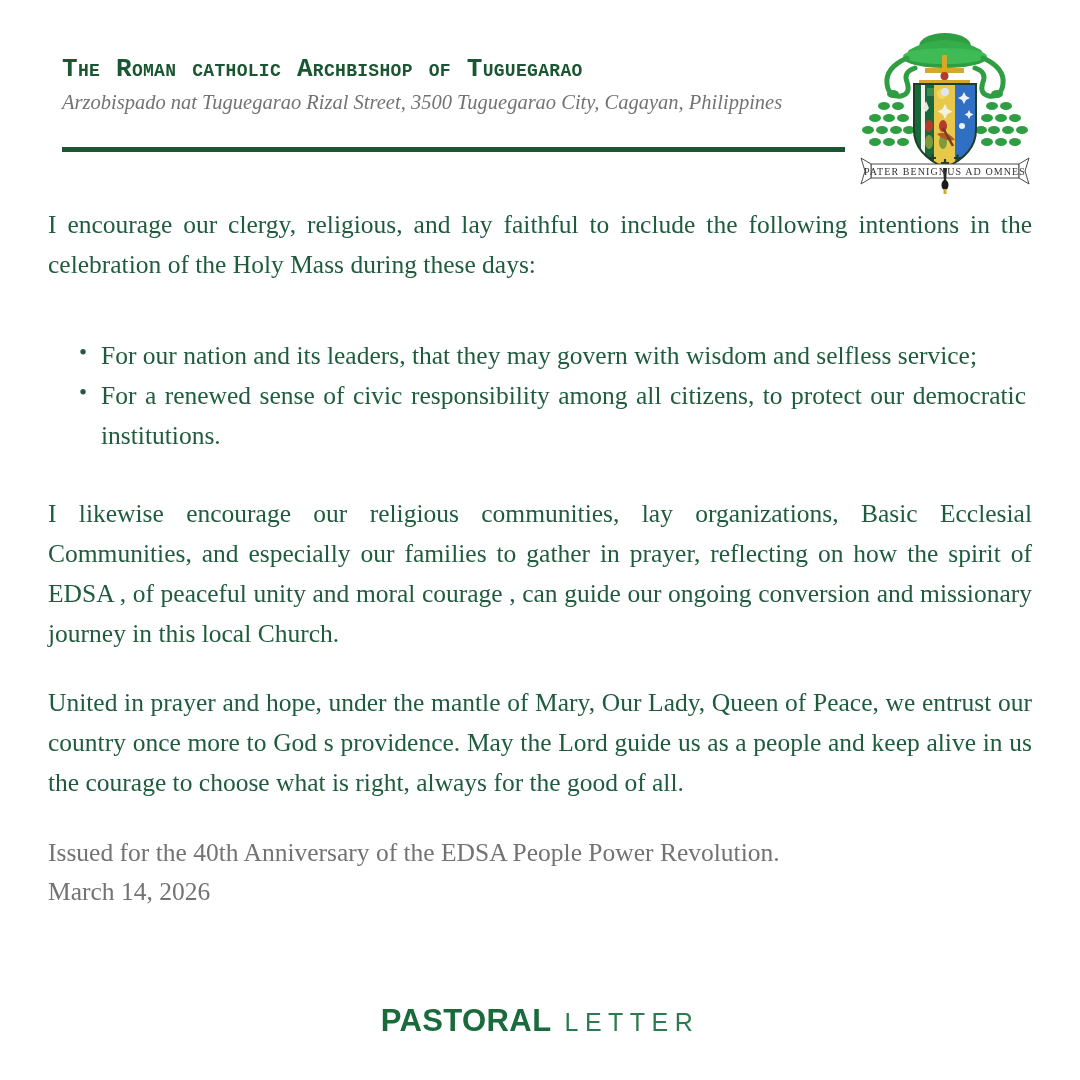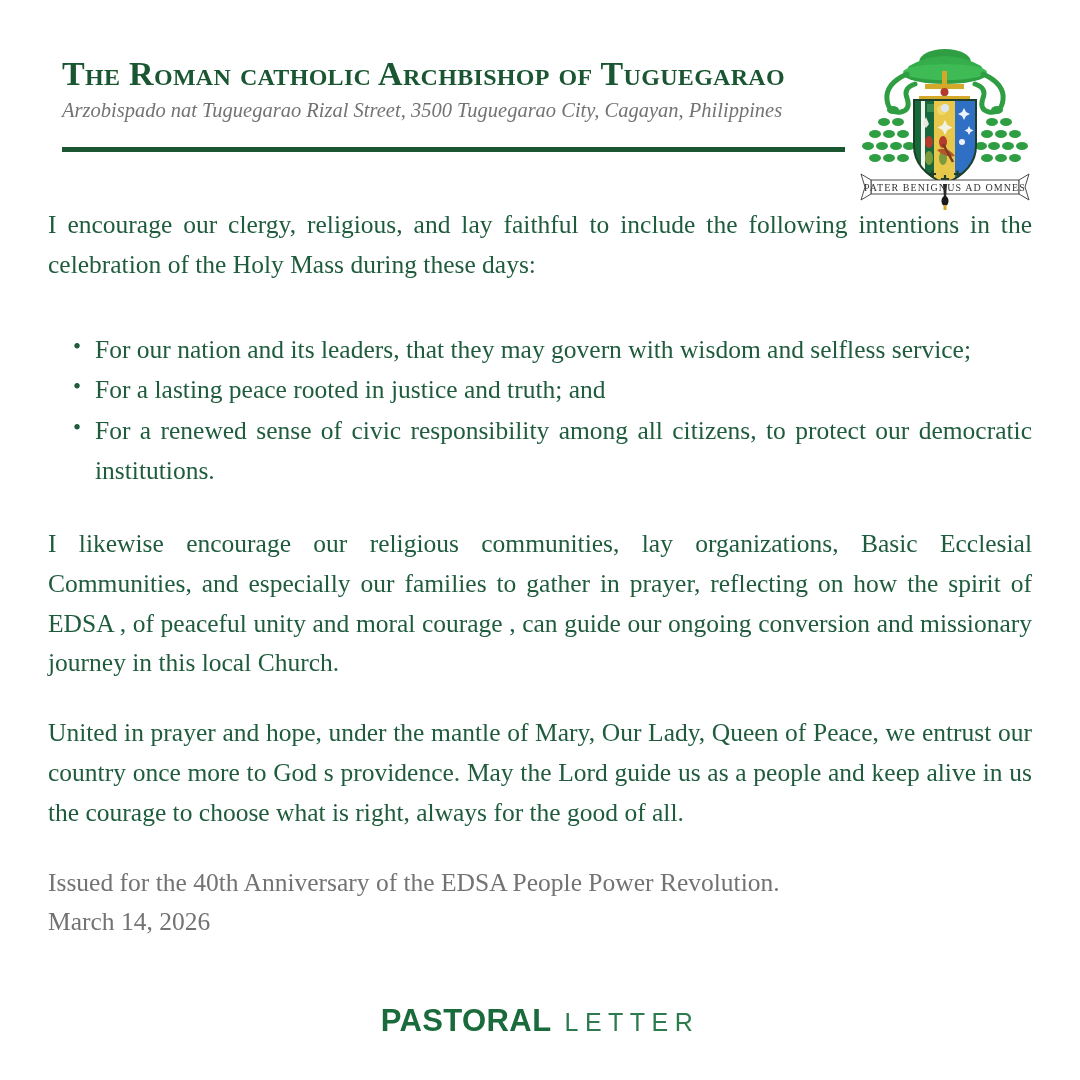--- a/index.html
+++ b/index.html
@@ -23,24 +23,24 @@
     width: 1080px;
     height: 200px;
   }
   .lh-text {
     position: absolute;
     left: 62px;
     top: 56px;
     width: 790px;
   }
   .lh-title {
-    font-family: Liberation Serif, serif;
+    font-family: Liberation Mono, monospace;
     font-weight: bold;
     font-variant: small-caps;
-    font-size: 34px;
+    font-size: 26px;
     letter-spacing: 0.3px;
     color: #1a5632;
     line-height: 1.06;
     white-space: nowrap;
   }
   .lh-sub {
     font-family: "Liberation Serif", "DejaVu Serif", serif;
     font-style: italic;
     font-size: 20.5px;
     color: #737373;
@@ -54,21 +54,21 @@
     top: 147px;
     width: 783px;
     height: 5px;
     background: #1a5632;
   }
 
   
   .crest {
     position: absolute;
     left: 857px;
-    top: 38px;
+    top: 22px;
     width: 176px;
     height: 172px;
   }
   .crest svg { display: block; width: 176px; height: 172px; }
 
   
   .content {
     position: absolute;
     left: 48px;
     top: 205px;
@@ -83,21 +83,21 @@
     margin: 0;
   }
   .para.p1 { margin-bottom: 16px; }
   .gap-a { height: 29px; }
   .gap-b { height: 32px; }
   .gap-c { height: 30px; }
   .gap-d { height: 30px; }
 
   ul.intentions {
     list-style: none;
-    margin: 0;
+    margin: 6px;
     padding: 0;
   }
   ul.intentions li {
     position: relative;
     padding-left: 47px;
     font-size: 25.5px;
     line-height: 1.565;
     text-align: justify;
     text-justify: inter-word;
     color: #1f5c3d;
@@ -262,23 +262,20 @@
 
   <p class="para p1">I encourage our clergy, religious, and lay faithful to include the following intentions in the celebration of the Holy Mass during these days:</p>
 
   <div class="gap-a"></div>
 
   <ul class="intentions">
     <li>
       <span>For our nation and its leaders, that they may govern with wisdom and selfless service;</span>
     </li>
     <li>
-      <span>For a lasting peace rooted in justice and truth; and</span>
-    </li>
-    <li>
       <span>For a renewed sense of civic responsibility among all citizens, to protect our democratic institutions.</span>
     </li>
   </ul>
 
   <div class="gap-b"></div>
 
   <p class="para">I likewise encourage our religious communities, lay organizations, Basic Ecclesial Communities, and especially our families to gather in prayer, reflecting on how the spirit of EDSA , of peaceful unity and moral courage , can guide our ongoing conversion and missionary journey in this local Church.</p>
 
   <div class="gap-c"></div>
 

